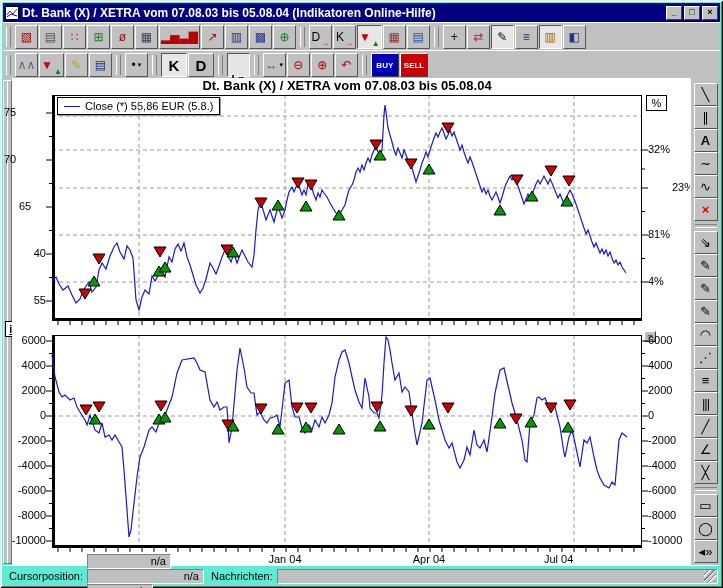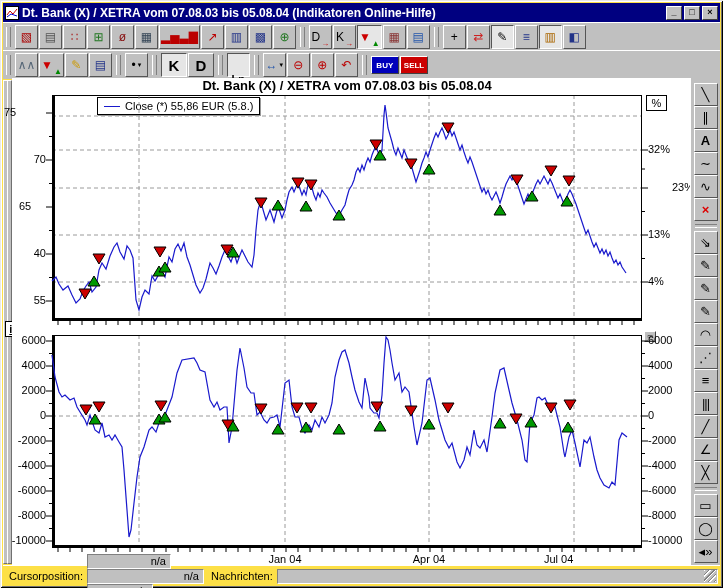--- a/index.html
+++ b/index.html
@@ -1,18 +1,18 @@
 <!DOCTYPE html>
 <html><head>
 <meta charset="utf-8">
 <style>
   html,body{margin:0;padding:0;}
   body{width:723px;height:588px;position:relative;overflow:hidden;
        background:#c0c0c0;font-family:"Liberation Sans",sans-serif;color:#000;}
-  .win{position:absolute;inset:0;background:#fde047;
+  .win{position:absolute;inset:0;background:#5eead4;
        box-shadow:inset 1px 1px 0 #e8e8e8, inset -1px -1px 0 #000,
                   inset 2px 2px 0 #fff, inset -2px -2px 0 #707070;}
   
   .titlebar{position:absolute;left:3px;top:3px;right:3px;height:19px;background:#000080;
             display:flex;align-items:center;padding:0 2px;gap:3px;}
   .ttext{color:#fff;font-weight:bold;font-size:12px;flex:1;white-space:nowrap;overflow:hidden;}
   .wbtns{display:flex;gap:2px;}
   .wbtn{width:16px;height:14px;background:#c0c0c0;border:1px solid;
         border-color:#fff #404040 #404040 #fff;font-size:9px;line-height:9px;
         font-weight:bold;padding:0;font-family:"Liberation Sans",sans-serif;}
@@ -23,21 +23,21 @@
   .tbgroup{display:flex;align-items:center;height:100%;}
   .tgrip{width:3px;height:20px;margin:0 4px 0 3px;border-left:1px solid #fff;
          border-right:1px solid #808080;}
   .tbtn{min-width:23px;height:24px;display:flex;align-items:center;justify-content:center;
         background:#c0c0c0;border:1px solid;border-color:#fff #555 #555 #fff;
         margin-right:1px;font-size:12px;padding:0 1px;font-family:"Liberation Sans",sans-serif;}
   .tbtn.pressed{border-color:#555 #fff #fff #555;background:#e6e6e6;}
   .tbtn.big{min-width:26px;font-size:15px;font-weight:bold;}
   .tbtn .g2{font-size:8px;align-self:flex-end;margin-left:1px;}
   .tbtn .dd{font-size:7px;margin-left:2px;color:#000;}
-  .tbtn.cmd{height:18px;min-width:28px;font-size:8px;font-weight:bold;
+  .tbtn.cmd{height:24px;min-width:28px;font-size:8px;font-weight:bold;
             border-color:#fff #404040 #404040 #fff;padding:0 3px;}
   
   .workarea{position:absolute;left:3px;top:78px;width:690px;height:488px;}
   .lgrip{position:absolute;top:2px;bottom:2px;width:3px;background:#c0c0c0;
          border:1px solid;border-color:#fff #707070 #707070 #fff;}
   .canvas{position:absolute;left:9px;top:0;width:680px;height:488px;background:#fff;}
   .charttitle{position:absolute;left:40px;top:0;width:590px;text-align:center;
               font-size:13px;font-weight:bold;}
   .plot{position:absolute;overflow:visible;}
   .grid{stroke:#9a9a9a;stroke-dasharray:4 3;stroke-width:1;}
@@ -244,21 +244,21 @@
 
   <div class="workarea">
     <button class="minibtn collapsebtn">▾</button>
     <div class="lgrip" style="left:0;"></div>
     <div class="lgrip" style="left:4px;"></div>
 
     <div class="unitbox in1000">in 1000</div>
 
     <div class="canvas" id="chartcanvas">
       <div class="charttitle">Dt. Bank (X) / XETRA vom 07.08.03 bis 05.08.04</div>
-      <div class="legendbox" style="left:45px;top:19px;margin-left:40px;">
+      <div class="legendbox" style="left:45px;top:19px;">
         <span class="lsw"></span>
         <span>Close (*) 55,86 EUR (5.8.)</span>
       </div>
       <div class="unitbox pctbox">%</div>
       <button class="minibtn panelmenubtn">▭</button>
     <svg class="plot" viewBox="-7 0 604 233" style="left: 33px; top: 17px; width: 604px; height: 233px;">
           <line x1="87" y1="0" x2="87" y2="226" class="grid"></line>
           <line x1="233" y1="0" x2="233" y2="226" class="grid"></line>
           <line x1="377" y1="0" x2="377" y2="226" class="grid"></line>
           <line x1="522" y1="0" x2="522" y2="226" class="grid"></line>
@@ -356,27 +356,27 @@
           <polygon points="220,115 232,115 226,105" class="buy"></polygon>
           <polygon points="248,116 260,116 254,106" class="buy"></polygon>
           <polygon points="281,125 293,125 287,115" class="buy"></polygon>
           <polygon points="322,65 334,65 328,55" class="buy"></polygon>
           <polygon points="371,79 383,79 377,69" class="buy"></polygon>
           <polygon points="442,120 454,120 448,110" class="buy"></polygon>
           <polygon points="474,106 486,106 480,96" class="buy"></polygon>
           <polygon points="509,111 521,111 515,101" class="buy"></polygon>
         </svg>
         <div class="ticklab" style="left: -8px; top: 28px; width: 42px; text-align: left;">75</div>
-        <div class="ticklab" style="left: -8px; top: 75px; width: 42px; text-align: right;">70</div>
+        <div class="ticklab" style="left: -8px; top: 75px; width: 42px; text-align: left;">70</div>
         <div class="ticklab" style="left: -8px; top: 122px; width: 42px; text-align: center;">65</div>
         <div class="ticklab" style="left: -8px; top: 169px; width: 42px; text-align: right;">40</div>
         <div class="ticklab" style="left: -8px; top: 216px; width: 42px; text-align: right;">55</div>
         <div class="ticklab" style="left: 636px; top: 65px; width: 46px; text-align: left;">32%</div>
         <div class="ticklab" style="left: 636px; top: 103px; width: 46px; text-align: right;">23%</div>
-        <div class="ticklab" style="left: 636px; top: 150px; width: 46px; text-align: left;">13%</div>
+        <div class="ticklab" style="left: 636px; top: 150px; width: 46px; text-align: left;">81%</div>
         <div class="ticklab" style="left: 636px; top: 197px; width: 46px; text-align: left;">4%</div>
         <svg class="plot" viewBox="-7 0 604 220" style="left: 33px; top: 257px; width: 604px; height: 220px;">
           <line x1="87" y1="0" x2="87" y2="213" class="grid"></line>
           <line x1="233" y1="0" x2="233" y2="213" class="grid"></line>
           <line x1="377" y1="0" x2="377" y2="213" class="grid"></line>
           <line x1="522" y1="0" x2="522" y2="213" class="grid"></line>
           <line x1="0" y1="81" x2="590" y2="81" class="grid"></line>
           <rect x="0.5" y="0.5" width="589" height="212" class="frame"></rect>
           <line x1="1.5" y1="0" x2="1.5" y2="213" class="axis"></line>
           <line x1="0" y1="211.5" x2="590" y2="211.5" class="axis"></line>

